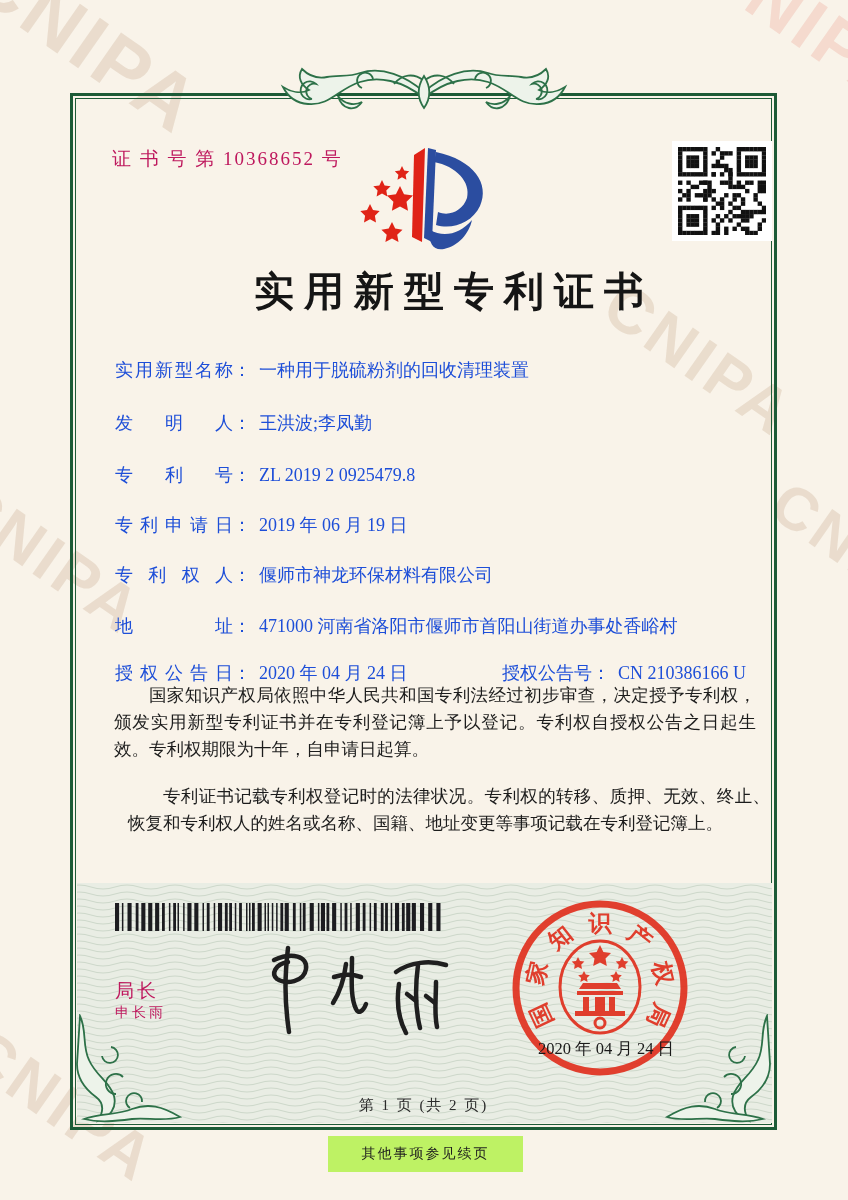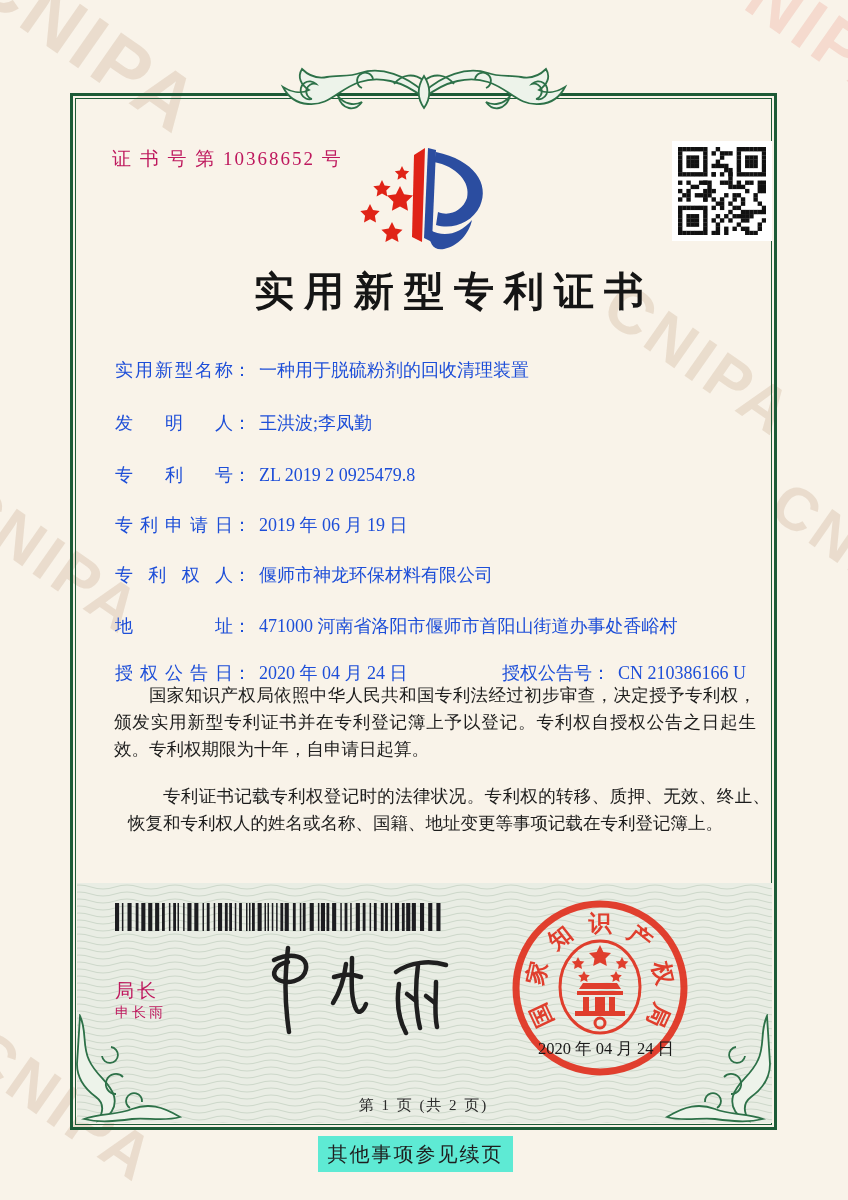--- a/index.html
+++ b/index.html
@@ -41,22 +41,22 @@
   .p1{top:682px;} .p2{top:783px;margin-left:14px;}
 
   .barcode{position:absolute;left:115px;top:903px;z-index:3;}
   .director{left:115px;top:970px;font-size:19px;letter-spacing:3px;margin-top:8px;}
   .director-name{left:115px;top:1004px;font-size:14px;letter-spacing:3px;}
   .signature{position:absolute;left:248px;top:932px;z-index:4;}
   .seal{position:absolute;left:505px;top:893px;z-index:3;}
   .seal-date{position:absolute;left:521px;top:1038px;width:170px;text-align:center;
              font-size:16.5px;color:#1a1a1a;z-index:4;}
   .pagenum{left:70px;width:707px;top:1096px;text-align:center;font-size:15px;letter-spacing:2px;color:#2a2a2a;}
-  .footer-note{position:absolute;left:318px;top:1136px;width:195px;height:36px;background:#5eead4;
-               display:flex;align-items:center;justify-content:center;font-size:20px;
+  .footer-note{position:absolute;left:328px;top:1136px;width:195px;height:36px;background:#bef264;
+               display:flex;align-items:center;justify-content:center;font-size:14px;
                letter-spacing:2px;color:#1e1e1e;z-index:3;}
 
   .qr-wrap{position:absolute;left:672px;top:141px;width:100px;height:100px;background:#fff;z-index:3;
            display:flex;align-items:center;justify-content:center;}
   .logo{position:absolute;left:348px;top:138px;z-index:3;}
 </style>
 </head>
 <body>
 
 <div class="page">

